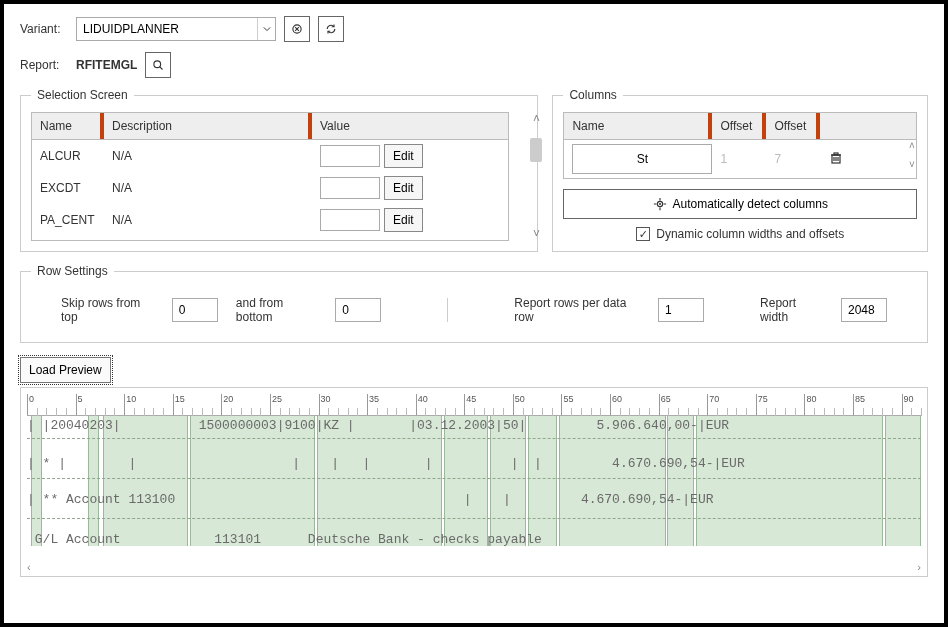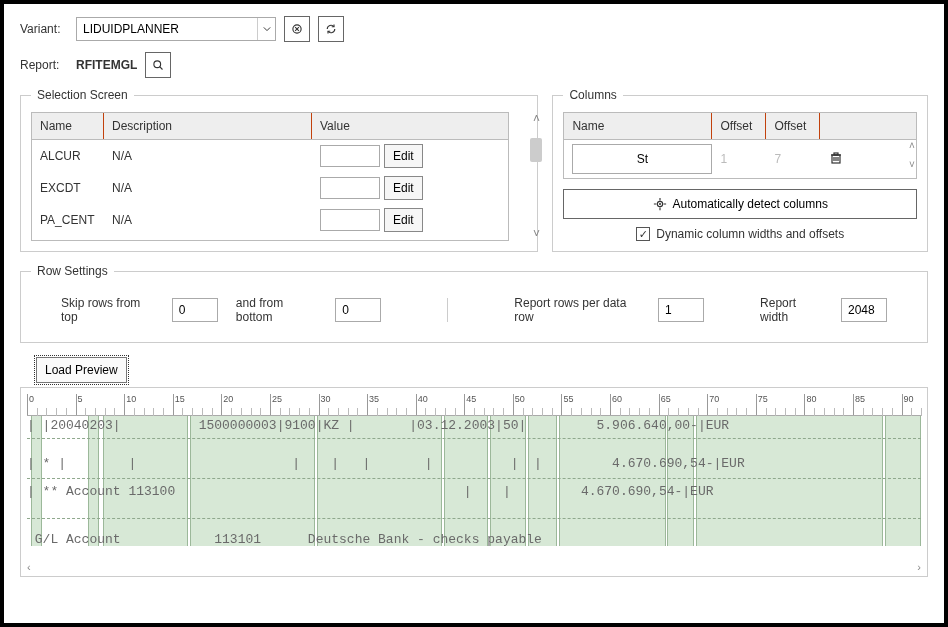--- a/index.html
+++ b/index.html
@@ -77,21 +77,21 @@
     border: 1px solid #bbb;
     width: 100%;
   }
   .thead {
     display: flex;
     background: #eee;
     border-bottom: 1px solid #bbb;
   }
   .thead > div {
     padding: 6px 8px;
-    border-right: 1px solid #c2410c;
+    border-right: 4px solid #c2410c;
     font-weight: 400;
   }
   .thead > div:last-child { border-right: none; }
   .tbody {
     max-height: 100px;
     overflow: hidden;
   }
   .trow {
     display: flex;
     align-items: center;
@@ -201,21 +201,20 @@
   }
   .load-btn {
     height: 26px;
     padding: 2px 8px;
     border: 1px solid #777;
     background: #fafafa;
     cursor: pointer;
     font: inherit;
     outline: 1px dotted #333;
     outline-offset: 1px;
-    margin-left: 16px;
   }
   .preview {
     border: 1px solid #ccc;
     margin-top: 4px;
     overflow: hidden;
     position: relative;
     height: 190px;
   }
   .ruler {
     height: 22px;
@@ -597,21 +596,21 @@
       <div class="colblock" style="left:56%; width:3.3%"></div>
       <div class="colblock" style="left:59.5%; width:12%"></div>
       <div class="colblock" style="left:71.6%; width:3%"></div>
       <div class="colblock" style="left:74.8%; width:21%"></div>
       <div class="colblock" style="left:96%; width:4%"></div>
 
       <div class="rline" style="top:2px">| |20040203|          1500000003|9100|KZ |       |03.12.2003|50|         5.906.640,00-|EUR</div>
       <div class="dash" style="top:22px"></div>
       <div class="rline" style="top:40px">| * |        |                    |    |   |       |          |  |         4.670.690,54-|EUR</div>
       <div class="dash" style="top:62px"></div>
-      <div class="rline" style="top:68px">| ** Account 113100                                     |    |         4.670.690,54-|EUR</div>
+      <div class="rline" style="top:76px">| ** Account 113100                                     |    |         4.670.690,54-|EUR</div>
       <div class="dash" style="top:102px"></div>
       <div class="rline" style="top:116px"> G/L Account            113101      Deutsche Bank - checks payable</div>
     </div>
     <div class="hscroll">
       <span>‹</span>
       <div class="track"></div>
       <span>›</span>
     </div>
   </div>
 

